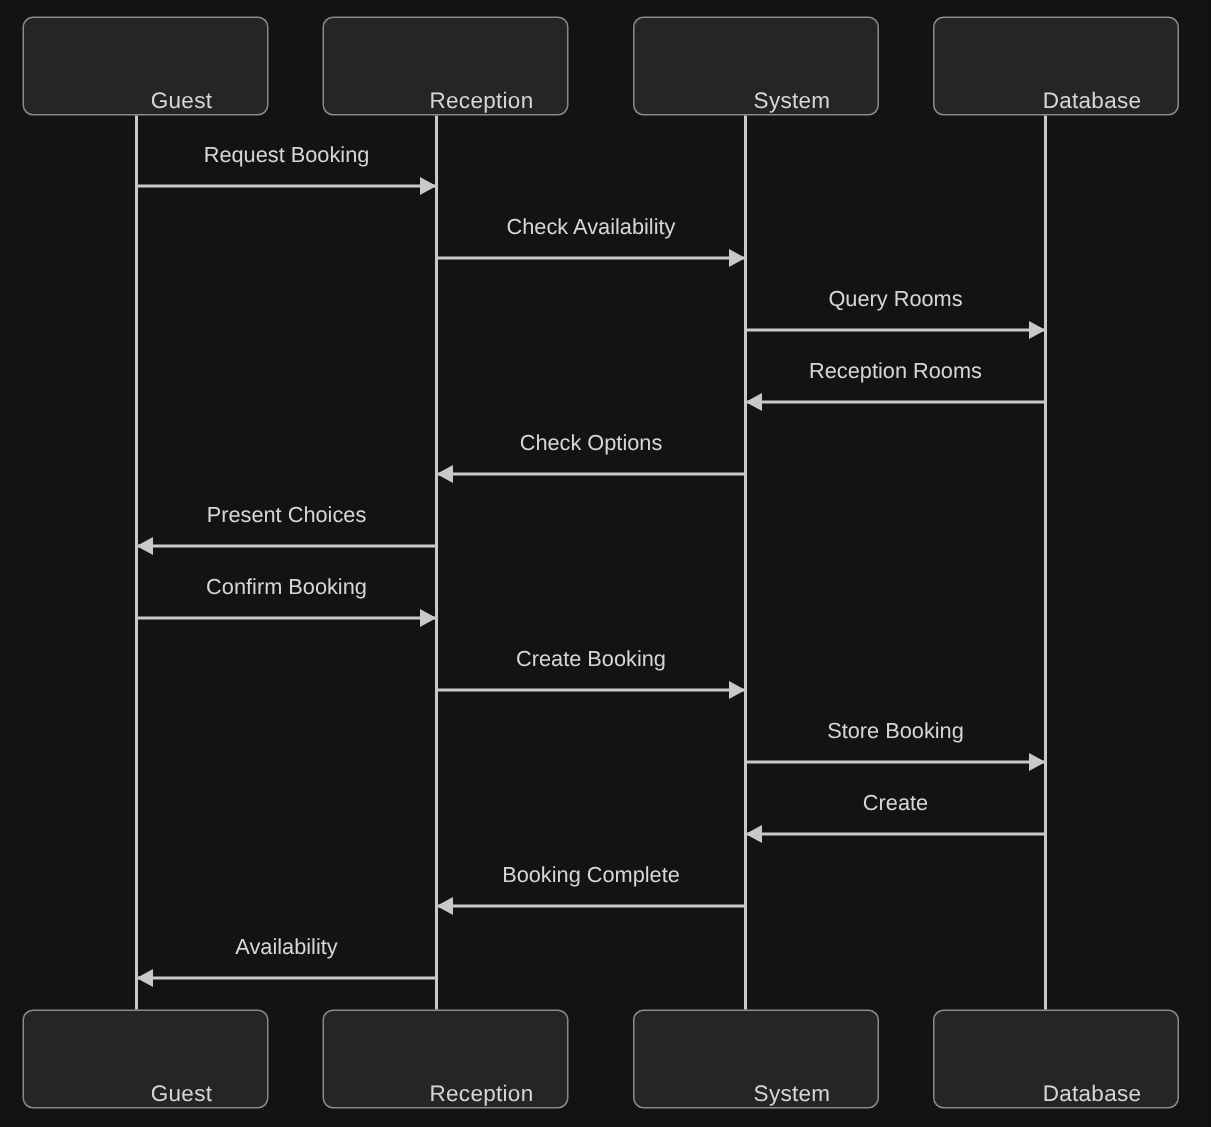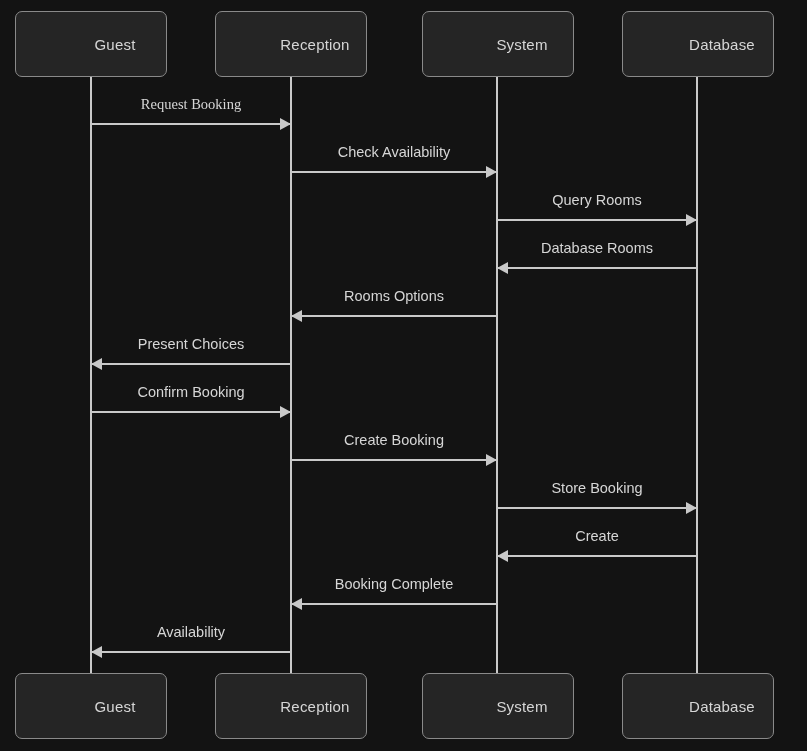--- a/index.html
+++ b/index.html
@@ -14,27 +14,27 @@
   #diagram-root {
     position: relative;
     width: 807px;
     height: 751px;
     background: #131313;
     overflow: hidden;
   }
   .participant-box {
     position: absolute;
     box-sizing: border-box;
-    width: 152px;
+    width: 164px;
     height: 66px;
     background: #252525;
     border: 1px solid #8a8a8a;
     border-radius: 7px;
     display: flex;
-    align-items: center;
+    align-items: flex-end;
     justify-content: center;
     padding-left: 48px;
   }
   .participant-label {
     font-size: 15px;
     color: #d6d6d6;
     font-family: "Liberation Sans", sans-serif;
     letter-spacing: 0.2px;
     white-space: nowrap;
   }
@@ -107,41 +107,41 @@
     </div>
     <div class="participant-box" style="left: 422px; top: 673px;">
       <span class="participant-label">System</span>
     </div>
     <div class="participant-box" style="left: 622px; top: 673px;">
       <span class="participant-label">Database</span>
     </div>
     <div class="message" style="left: 91px; top: 123px; width: 200px;">
       <div class="msg-line" style="width: 200px;"></div>
       <div class="msg-head right" style="left: 189px;"></div>
-      <div class="msg-label" style="left: 100px; font-family: Liberation Serif, serif;">Request Booking</div>
+      <div class="msg-label" style="left: 100px;">Request Booking</div>
     </div>
     <div class="message" style="left: 291px; top: 171px; width: 206px;">
       <div class="msg-line" style="width: 206px;"></div>
       <div class="msg-head right" style="left: 195px;"></div>
       <div class="msg-label" style="left: 103px;">Check Availability</div>
     </div>
     <div class="message" style="left: 497px; top: 219px; width: 200px;">
       <div class="msg-line" style="width: 200px;"></div>
       <div class="msg-head right" style="left: 189px;"></div>
       <div class="msg-label" style="left: 100px; text-align: right;">Query Rooms</div>
     </div>
     <div class="message" style="left: 497px; top: 267px; width: 200px;">
       <div class="msg-line" style="width: 200px;"></div>
       <div class="msg-head left" style="left: 0px;"></div>
-      <div class="msg-label" style="left: 100px;">Database Rooms</div>
+      <div class="msg-label" style="left: 100px;">Reception Rooms</div>
     </div>
     <div class="message" style="left: 291px; top: 315px; width: 206px;">
       <div class="msg-line" style="width: 206px;"></div>
       <div class="msg-head left" style="left: 0px;"></div>
-      <div class="msg-label" style="left: 103px;">Rooms Options</div>
+      <div class="msg-label" style="left: 103px;">Check Options</div>
     </div>
     <div class="message" style="left: 91px; top: 363px; width: 200px;">
       <div class="msg-line" style="width: 200px;"></div>
       <div class="msg-head left" style="left: 0px;"></div>
       <div class="msg-label" style="left: 100px;">Present Choices</div>
     </div>
     <div class="message" style="left: 91px; top: 411px; width: 200px;">
       <div class="msg-line" style="width: 200px;"></div>
       <div class="msg-head right" style="left: 189px;"></div>
       <div class="msg-label" style="left: 100px;">Confirm Booking</div>

